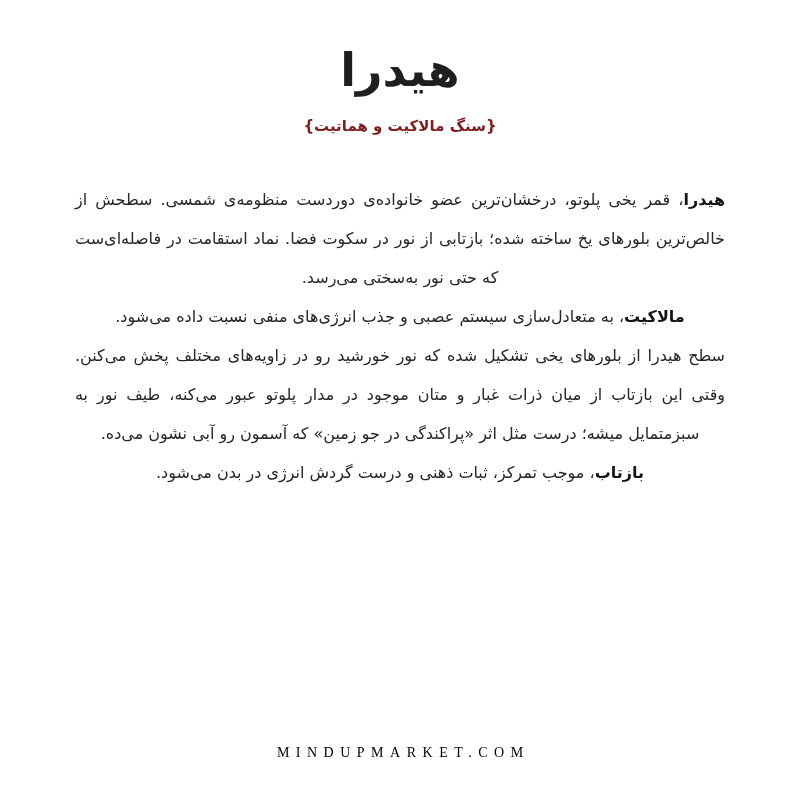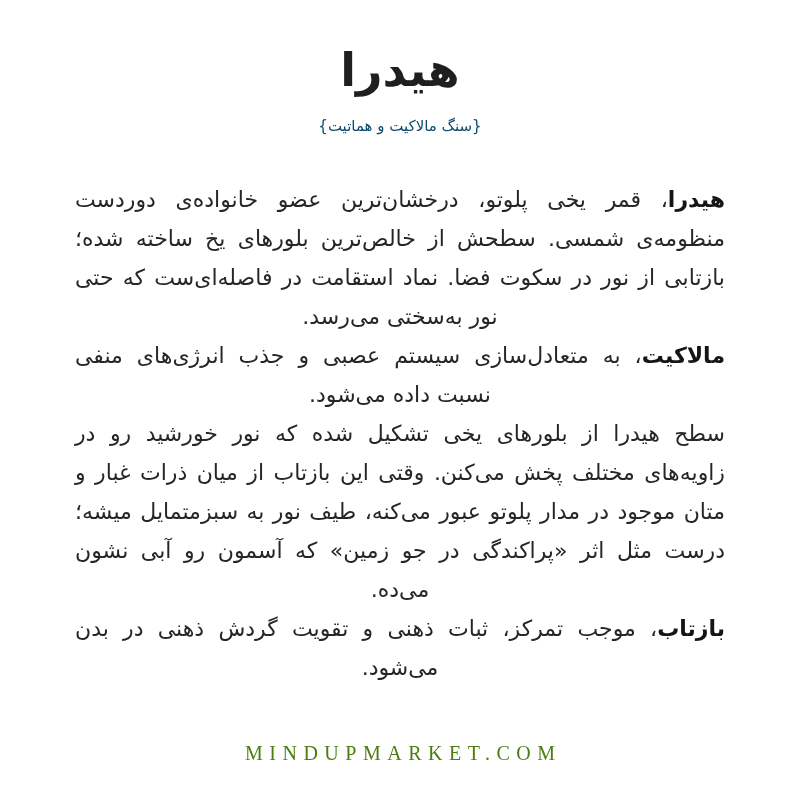--- a/index.html
+++ b/index.html
@@ -39,41 +39,41 @@
     line-height: 1.15;
     color: #1f1f1f;
     letter-spacing: 0;
     margin: 0;
     direction: rtl;
     unicode-bidi: isolate;
   }
 
   .subtitle {
     font-size: 15px;
-    font-weight: 400;
-    color: #0c4a6e;
+    font-weight: 700;
+    color: #7f1d1d;
     margin: 20px 0 0 0;
     direction: rtl;
     unicode-bidi: isolate;
   }
 
   
   .content {
     position: absolute;
     top: 180px;
     right: 75px;
     left: 75px;
     width: 650px;
     direction: rtl;
     text-align: justify;
     text-align-last: center;
   }
 
   .para {
-    font-size: 22px;
+    font-size: 16px;
     line-height: 39px;
     color: #262626;
     margin: 0 0 0 0;
     direction: rtl;
     text-align: justify;
     text-justify: inter-word;
     unicode-bidi: isolate;
   }
 
   .para + .para {
@@ -92,24 +92,24 @@
     position: absolute;
     left: 0;
     right: 0;
     top: 742px;
     text-align: center;
   }
 
   .footer-text {
     display: inline-block;
     font-family: "Liberation Serif", "DejaVu Serif", serif;
-    font-size: 20px;
+    font-size: 14px;
     font-weight: 400;
     letter-spacing: 6.5px;
-    color: #4d7c0f;
+    color: #000000;
     direction: ltr;
     unicode-bidi: isolate;
     text-indent: 6.5px;
   }
 </style>
 </head>
 <body>
 
 <div class="page">
 
@@ -119,21 +119,21 @@
   </div>
 
   <div class="content">
 
     <p class="para"><b class="lead">هیدرا</b><span>، قمر یخی پلوتو، درخشان‌ترین عضو خانواده‌ی دوردست منظومه‌ی شمسی. سطحش از خالص‌ترین بلورهای یخ ساخته شده؛ بازتابی از نور در سکوت فضا. نماد استقامت در فاصله‌ای‌ست که حتی نور به‌سختی می‌رسد.</span></p>
 
     <p class="para"><b class="lead">مالاکیت</b><span>، به متعادل‌سازی سیستم عصبی و جذب انرژی‌های منفی نسبت داده می‌شود.</span></p>
 
     <p class="para"><b class="lead"></b><span>سطح هیدرا از بلورهای یخی تشکیل شده که نور خورشید رو در زاویه‌های مختلف پخش می‌کنن. وقتی این بازتاب از میان ذرات غبار و متان موجود در مدار پلوتو عبور می‌کنه، طیف نور به سبزمتمایل میشه؛ درست مثل اثر «پراکندگی در جو زمین» که آسمون رو آبی نشون می‌ده.</span></p>
 
-    <p class="para"><b class="lead">بازتاب</b><span>، موجب تمرکز، ثبات ذهنی و تقویت گردش ذهنی در بدن می‌شود.</span></p>
+    <p class="para"><b class="lead">بازتاب</b><span>، موجب تمرکز، ثبات ذهنی و درست گردش انرژی در بدن می‌شود.</span></p>
 
   </div>
 
   <div class="footer">
     <span class="footer-text">MINDUPMARKET.COM</span>
   </div>
 
 </div>
 
 </body></html>

